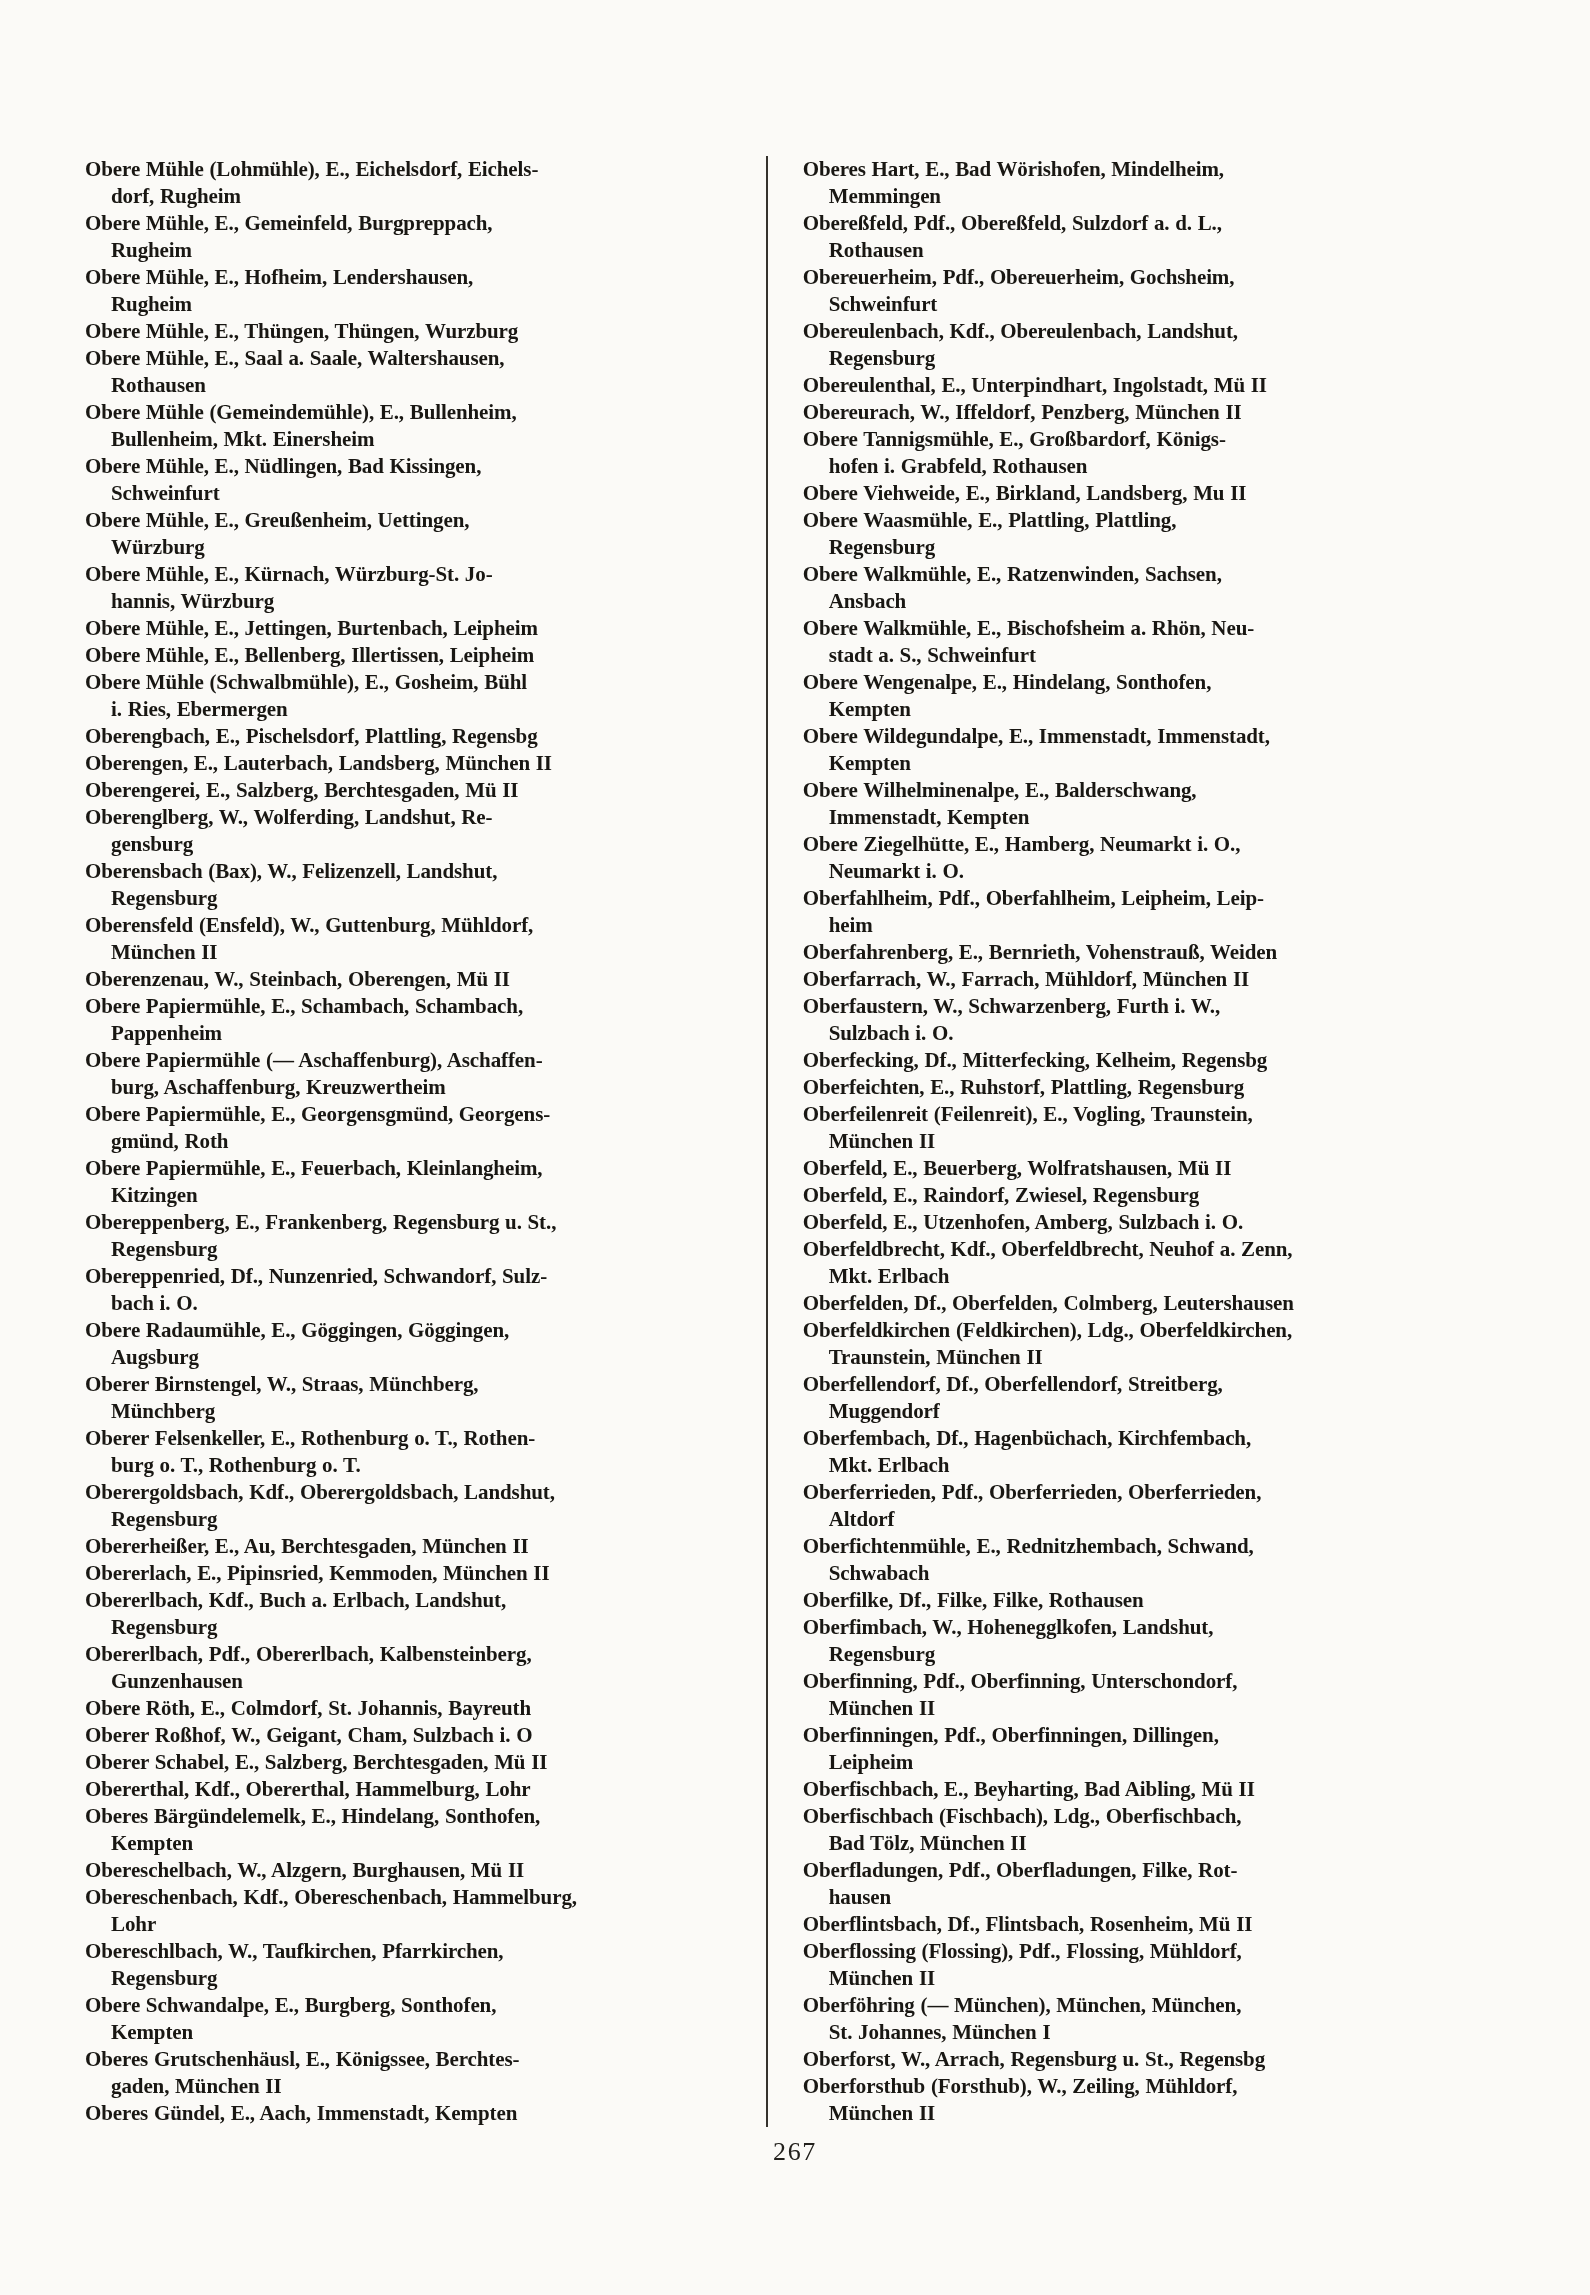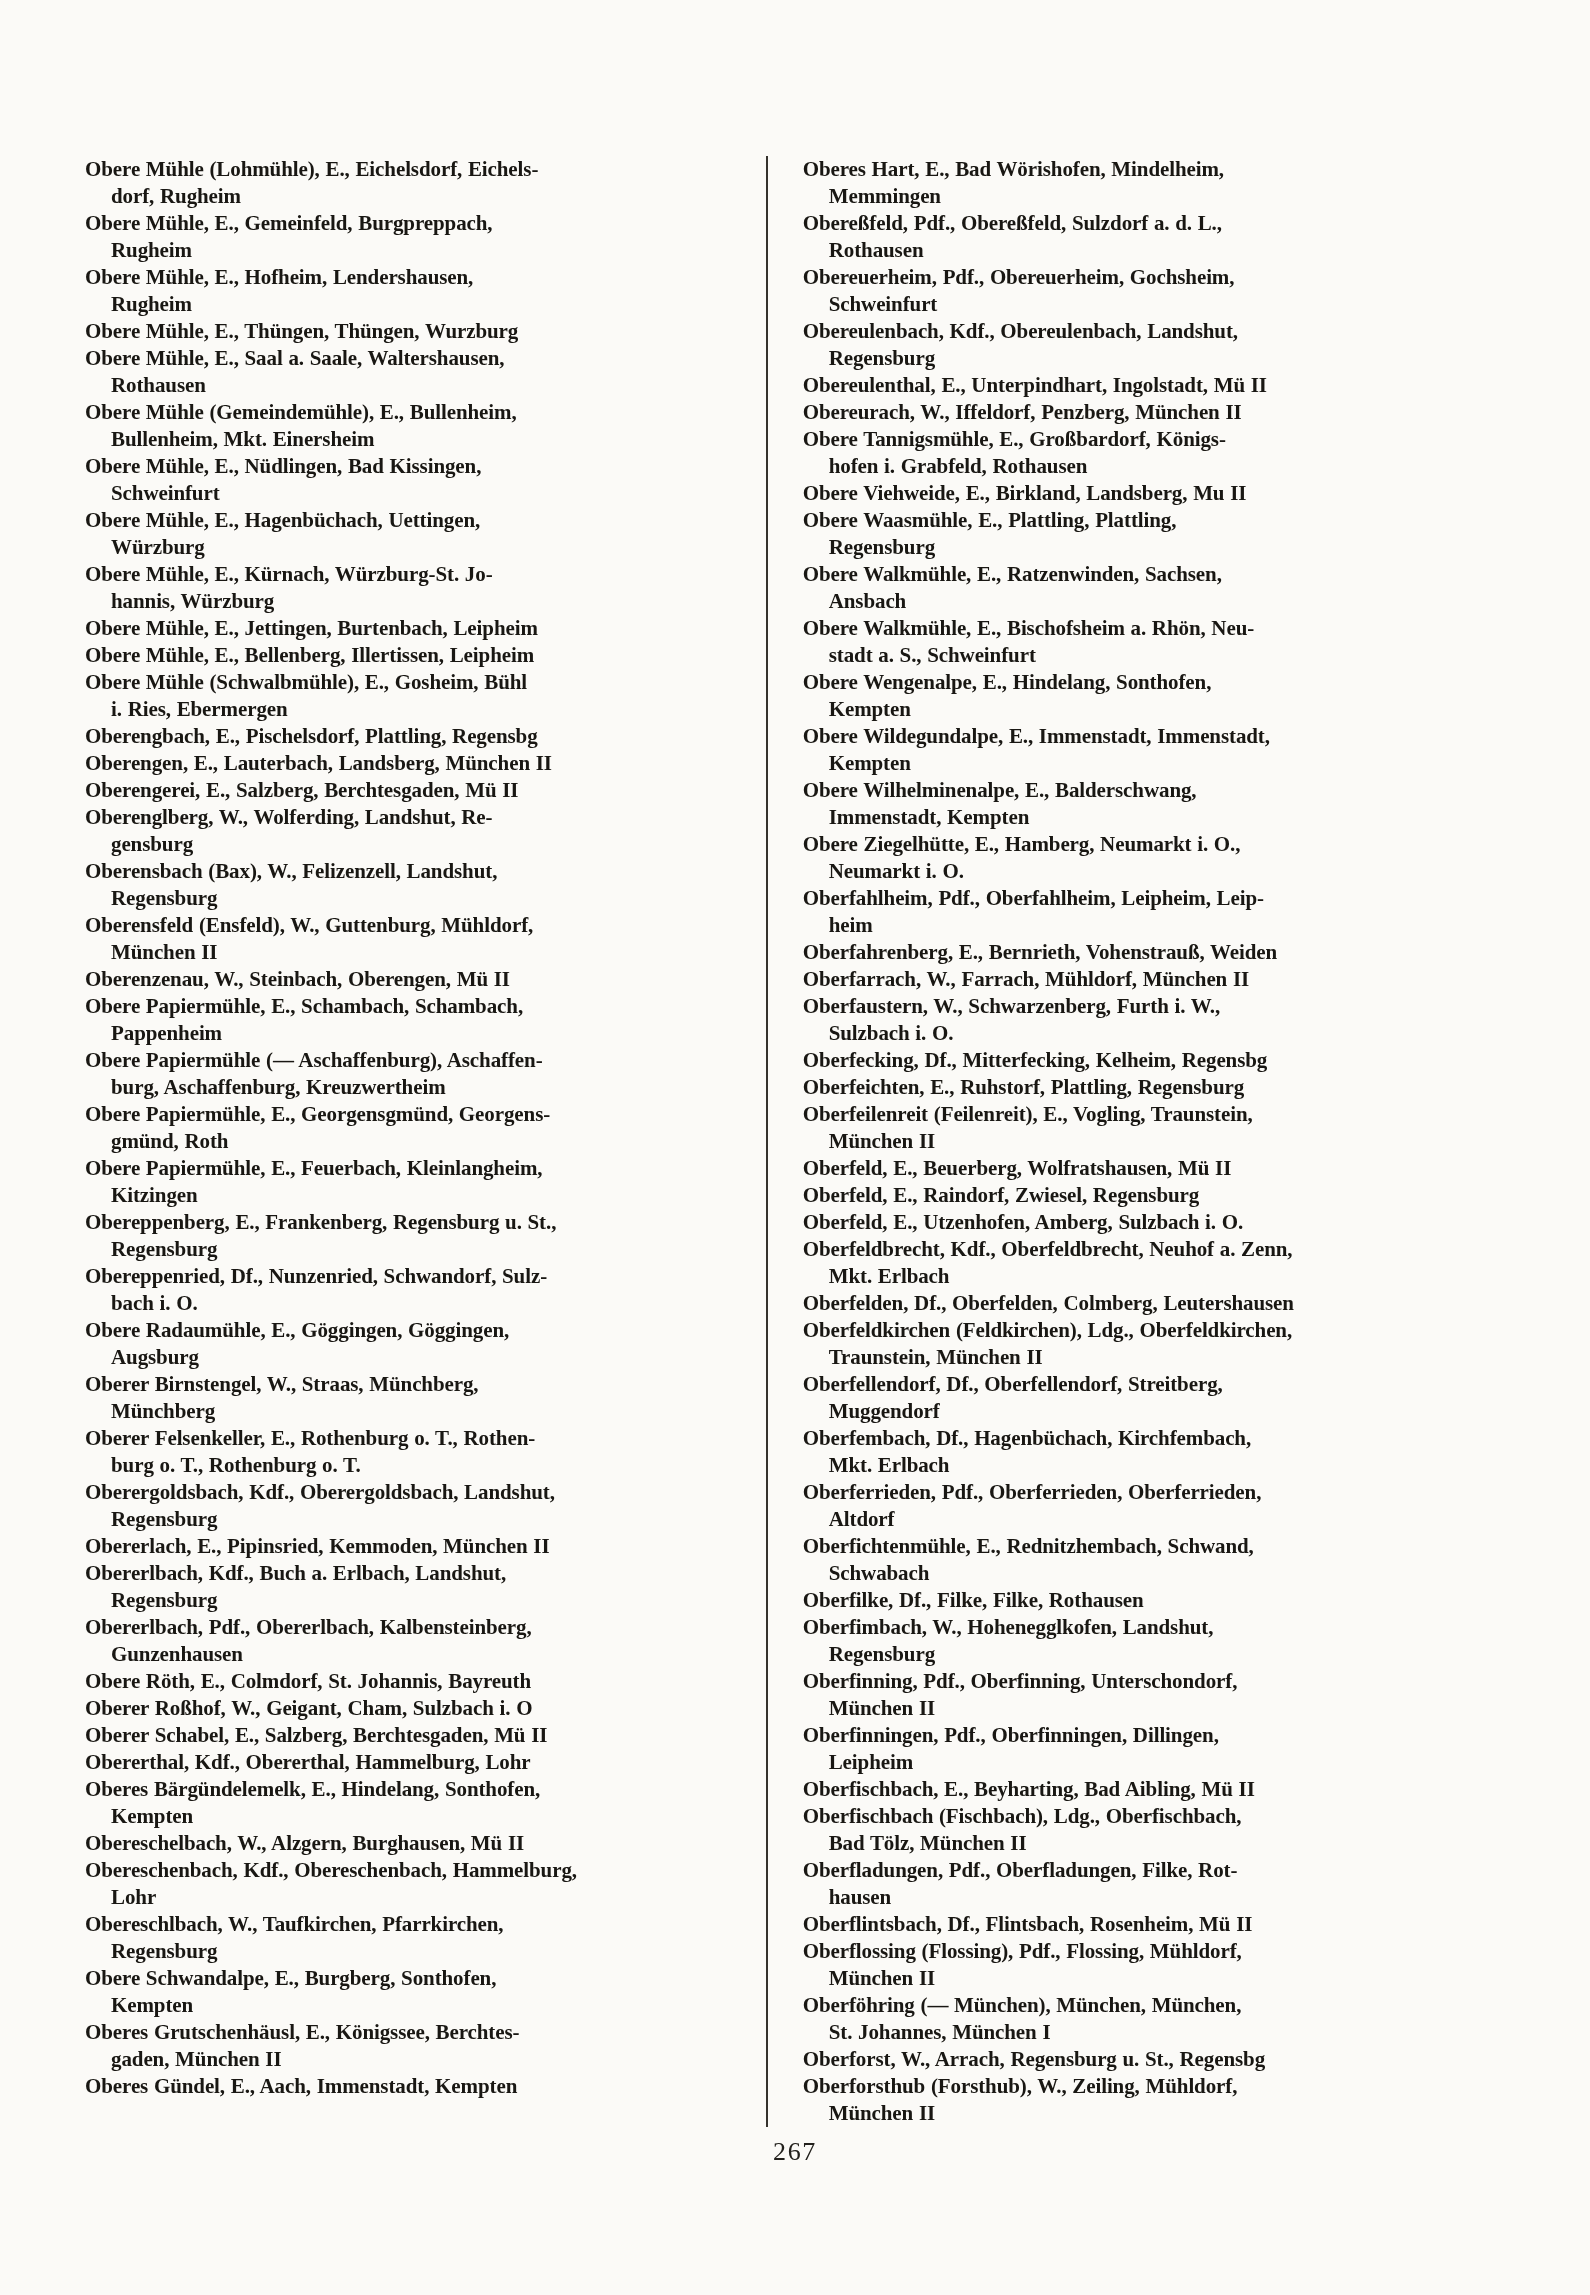--- a/index.html
+++ b/index.html
@@ -59,21 +59,21 @@
 Rugheim</p>
         <p class="entry">Obere Mühle, E., Hofheim, Lendershausen,
 Rugheim</p>
         <p class="entry">Obere Mühle, E., Thüngen, Thüngen, Wurzburg</p>
         <p class="entry">Obere Mühle, E., Saal a. Saale, Waltershausen,
 Rothausen</p>
         <p class="entry">Obere Mühle (Gemeindemühle), E., Bullenheim,
 Bullenheim, Mkt. Einersheim</p>
         <p class="entry">Obere Mühle, E., Nüdlingen, Bad Kissingen,
 Schweinfurt</p>
-        <p class="entry">Obere Mühle, E., Hagenbüchach, Uettingen,
+        <p class="entry">Obere Mühle, E., Greußenheim, Uettingen,
 Würzburg</p>
         <p class="entry">Obere Mühle, E., Kürnach, Würzburg-St. Jo-
 hannis, Würzburg</p>
         <p class="entry">Obere Mühle, E., Jettingen, Burtenbach, Leipheim</p>
         <p class="entry">Obere Mühle, E., Bellenberg, Illertissen, Leipheim</p>
         <p class="entry">Obere Mühle (Schwalbmühle), E., Gosheim, Bühl
 i. Ries, Ebermergen</p>
         <p class="entry">Oberengbach, E., Pischelsdorf, Plattling, Regensbg</p>
         <p class="entry">Oberengen, E., Lauterbach, Landsberg, München II</p>
         <p class="entry">Oberengerei, E., Salzberg, Berchtesgaden, Mü II</p>
@@ -97,20 +97,21 @@
         <p class="entry">Obereppenried, Df., Nunzenried, Schwandorf, Sulz-
 bach i. O.</p>
         <p class="entry">Obere Radaumühle, E., Göggingen, Göggingen,
 Augsburg</p>
         <p class="entry">Oberer Birnstengel, W., Straas, Münchberg,
 Münchberg</p>
         <p class="entry">Oberer Felsenkeller, E., Rothenburg o. T., Rothen-
 burg o. T., Rothenburg o. T.</p>
         <p class="entry">Oberergoldsbach, Kdf., Oberergoldsbach, Landshut,
 Regensburg</p>
+        <p class="entry">Obererheißer, E., Au, Berchtesgaden, München II</p>
         <p class="entry">Obererlach, E., Pipinsried, Kemmoden, München II</p>
         <p class="entry">Obererlbach, Kdf., Buch a. Erlbach, Landshut,
 Regensburg</p>
         <p class="entry">Obererlbach, Pdf., Obererlbach, Kalbensteinberg,
 Gunzenhausen</p>
         <p class="entry">Obere Röth, E., Colmdorf, St. Johannis, Bayreuth</p>
         <p class="entry">Oberer Roßhof, W., Geigant, Cham, Sulzbach i. O</p>
         <p class="entry">Oberer Schabel, E., Salzberg, Berchtesgaden, Mü II</p>
         <p class="entry">Obererthal, Kdf., Obererthal, Hammelburg, Lohr</p>
         <p class="entry">Oberes Bärgündelemelk, E., Hindelang, Sonthofen,

